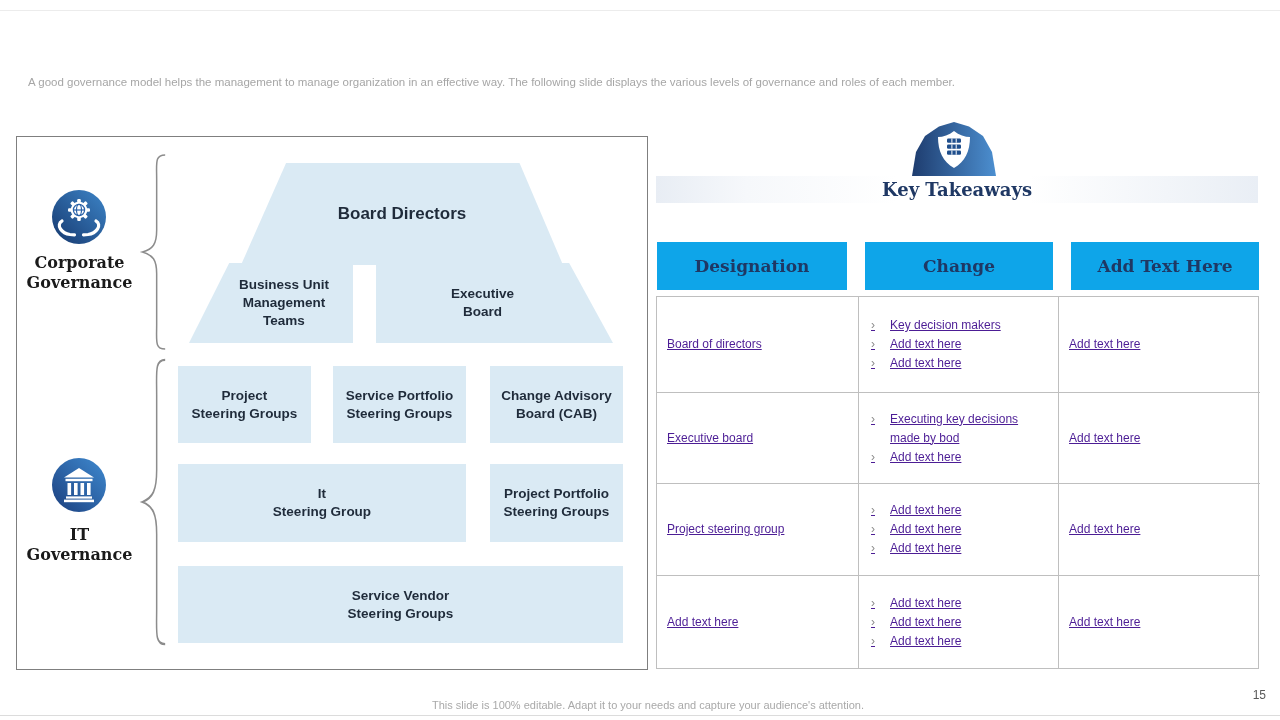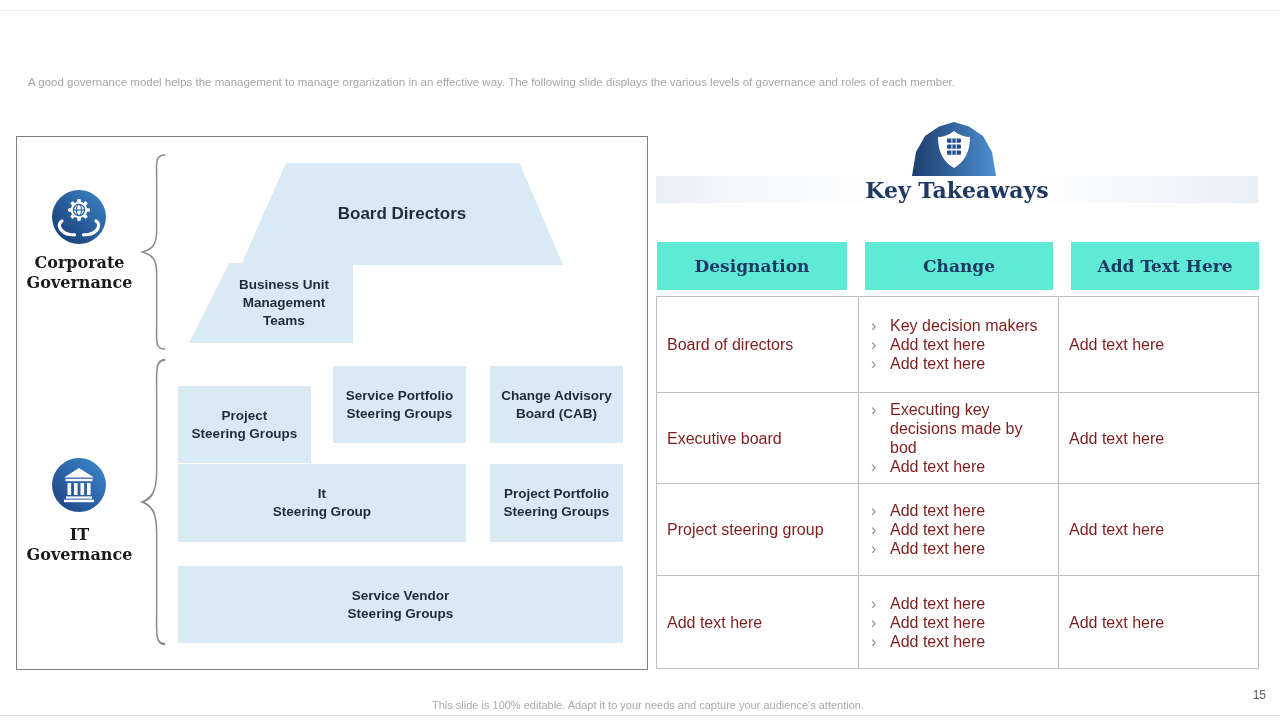--- a/index.html
+++ b/index.html
@@ -18,51 +18,51 @@
   .panel{position:absolute;left:16px;top:136px;width:630px;height:532px;border:1px solid #7f7f7f;background:#fff;}
   .bx{position:absolute;background:#daeaf4;display:flex;align-items:center;justify-content:center;
       text-align:center;font-weight:bold;color:#1f2b3a;font-size:13.5px;line-height:1.32;white-space:pre-line;
       box-sizing:border-box;}
   .bx.board{left:224px;top:26px;width:322px;height:102px;font-size:17px;
             clip-path:polygon(14% 0,86.5% 0,100% 100%,0 100%);}
   .bx.bu{left:172px;top:126px;width:164px;height:80px;padding-left:26px;
          clip-path:polygon(24.5% 0,100% 0,100% 100%,0 100%);}
   .bx.exec{left:359px;top:126px;width:237px;height:80px;padding-right:24px;
            clip-path:polygon(0 0,81.5% 0,100% 100%,0 100%);}
-  .bx.r3a{left:161px;top:229px;width:133px;height:77px;margin-top:20px;}
+  .bx.r3a{left:161px;top:229px;width:133px;height:77px;}
   .bx.r3b{left:316px;top:229px;width:133px;height:77px;}
   .bx.r3c{left:473px;top:229px;width:133px;height:77px;text-align:center;}
   .bx.r4a{left:161px;top:327px;width:288px;height:78px;}
   .bx.r4b{left:473px;top:327px;width:133px;height:78px;}
   .bx.r5 {left:161px;top:429px;width:445px;height:77px;}
 
   .gov-icon{position:absolute;left:34px;width:56px;height:56px;}
   .gov-icon.corp{top:52px;} .gov-icon.it{top:320px;}
   .gov-label{position:absolute;left:0;width:125px;text-align:center;font-family:"DejaVu Serif",serif;
              font-weight:bold;font-size:16px;line-height:1.28;color:#1a1a1a;white-space:pre-line;}
   .gov-label.corp{top:116px;} .gov-label.it{top:388px;}
   .brace{position:absolute;left:117px;width:34px;}
   .brace.corp{top:16px;height:198px;} .brace.it{top:220px;height:290px;}
 
   
   .kt-icon{position:absolute;left:910px;top:122px;width:88px;height:54px;}
   .kt-band{position:absolute;left:656px;top:176px;width:602px;height:27px;
            background:linear-gradient(to right,#e8edf4 0%,#f6f8fb 15%,#ffffff 40%,#ffffff 62%,#f2f5f9 85%,#e9eef5 100%);
            display:flex;align-items:center;justify-content:center;}
-  .kt-title{font-family:"DejaVu Serif",serif;font-weight:bold;font-size:22px;color:#1f3864;}
-
-  .col-head{position:absolute;top:242px;height:48px;background:#5eead4;display:flex;align-items:center;
+  .kt-title{font-family:"DejaVu Serif",serif;font-weight:bold;font-size:18px;color:#1f3864;}
+
+  .col-head{position:absolute;top:242px;height:48px;background:#0ea5e9;display:flex;align-items:center;
             justify-content:center;font-family:"DejaVu Serif",serif;font-weight:bold;font-size:17px;color:#1f3864;}
   .col-head.c1{left:657px;width:190px;} .col-head.c2{left:865px;width:188px;} .col-head.c3{left:1071px;width:188px;}
 
   .kt-table{position:absolute;left:656px;top:296px;width:603px;box-sizing:border-box;
             display:grid;grid-template-columns:202px 200px 201px;grid-template-rows:96px 91px 92px 92px;
             border:1px solid #bfbfbf;}
   .cell{box-sizing:border-box;border-right:1px solid #bfbfbf;border-bottom:1px solid #bfbfbf;
-        display:flex;align-items:center;color:#7f1d1d;font-size:16px;line-height:19px;padding:4px 10px;}
+        display:flex;align-items:center;color:#4c1d95;font-size:12px;line-height:19px;padding:4px 10px;text-decoration:underline;}
   .cell.last-col{border-right:none;} .cell.last-row{border-bottom:none;}
   .cell.roles{flex-direction:column;justify-content:center;align-items:stretch;padding:4px 6px 4px 12px;}
   .bullet{display:flex;}
   .bullet::before{content:"\203A";color:#8c8c8c;width:19px;flex:0 0 19px;}
   .bullet .btxt{flex:1;max-width:150px;}
 
   
   .footer-note{position:absolute;left:16px;right:0;top:699px;text-align:center;font-size:11px;color:#a9a9a9;}
   .page-num{position:absolute;right:14px;top:688px;font-size:12px;color:#595959;}
 </style>
@@ -131,20 +131,22 @@
     <div class="gov-label it">IT
 Governance</div>
     <svg class="brace it" viewBox="0 0 36 200" preserveAspectRatio="none">
       <path d="M33 2 C22 2 24 10 24 26 L24 78 C24 92 20 97 9 100 C20 103 24 108 24 122 L24 174 C24 190 22 198 33 198" fill="none" stroke="#8c8c8c" stroke-width="1.6"></path>
     </svg>
 
     <div class="bx board">Board Directors</div>
     <div class="bx bu">Business Unit
 Management
 Teams</div>
+    <div class="bx exec">Executive
+Board</div>
     <div class="bx r3a">Project
 Steering Groups</div>
     <div class="bx r3b">Service Portfolio
 Steering Groups</div>
     <div class="bx r3c">Change Advisory
 Board (CAB)</div>
     <div class="bx r4a">It
 Steering Group</div>
     <div class="bx r4b">Project Portfolio
 Steering Groups</div>

